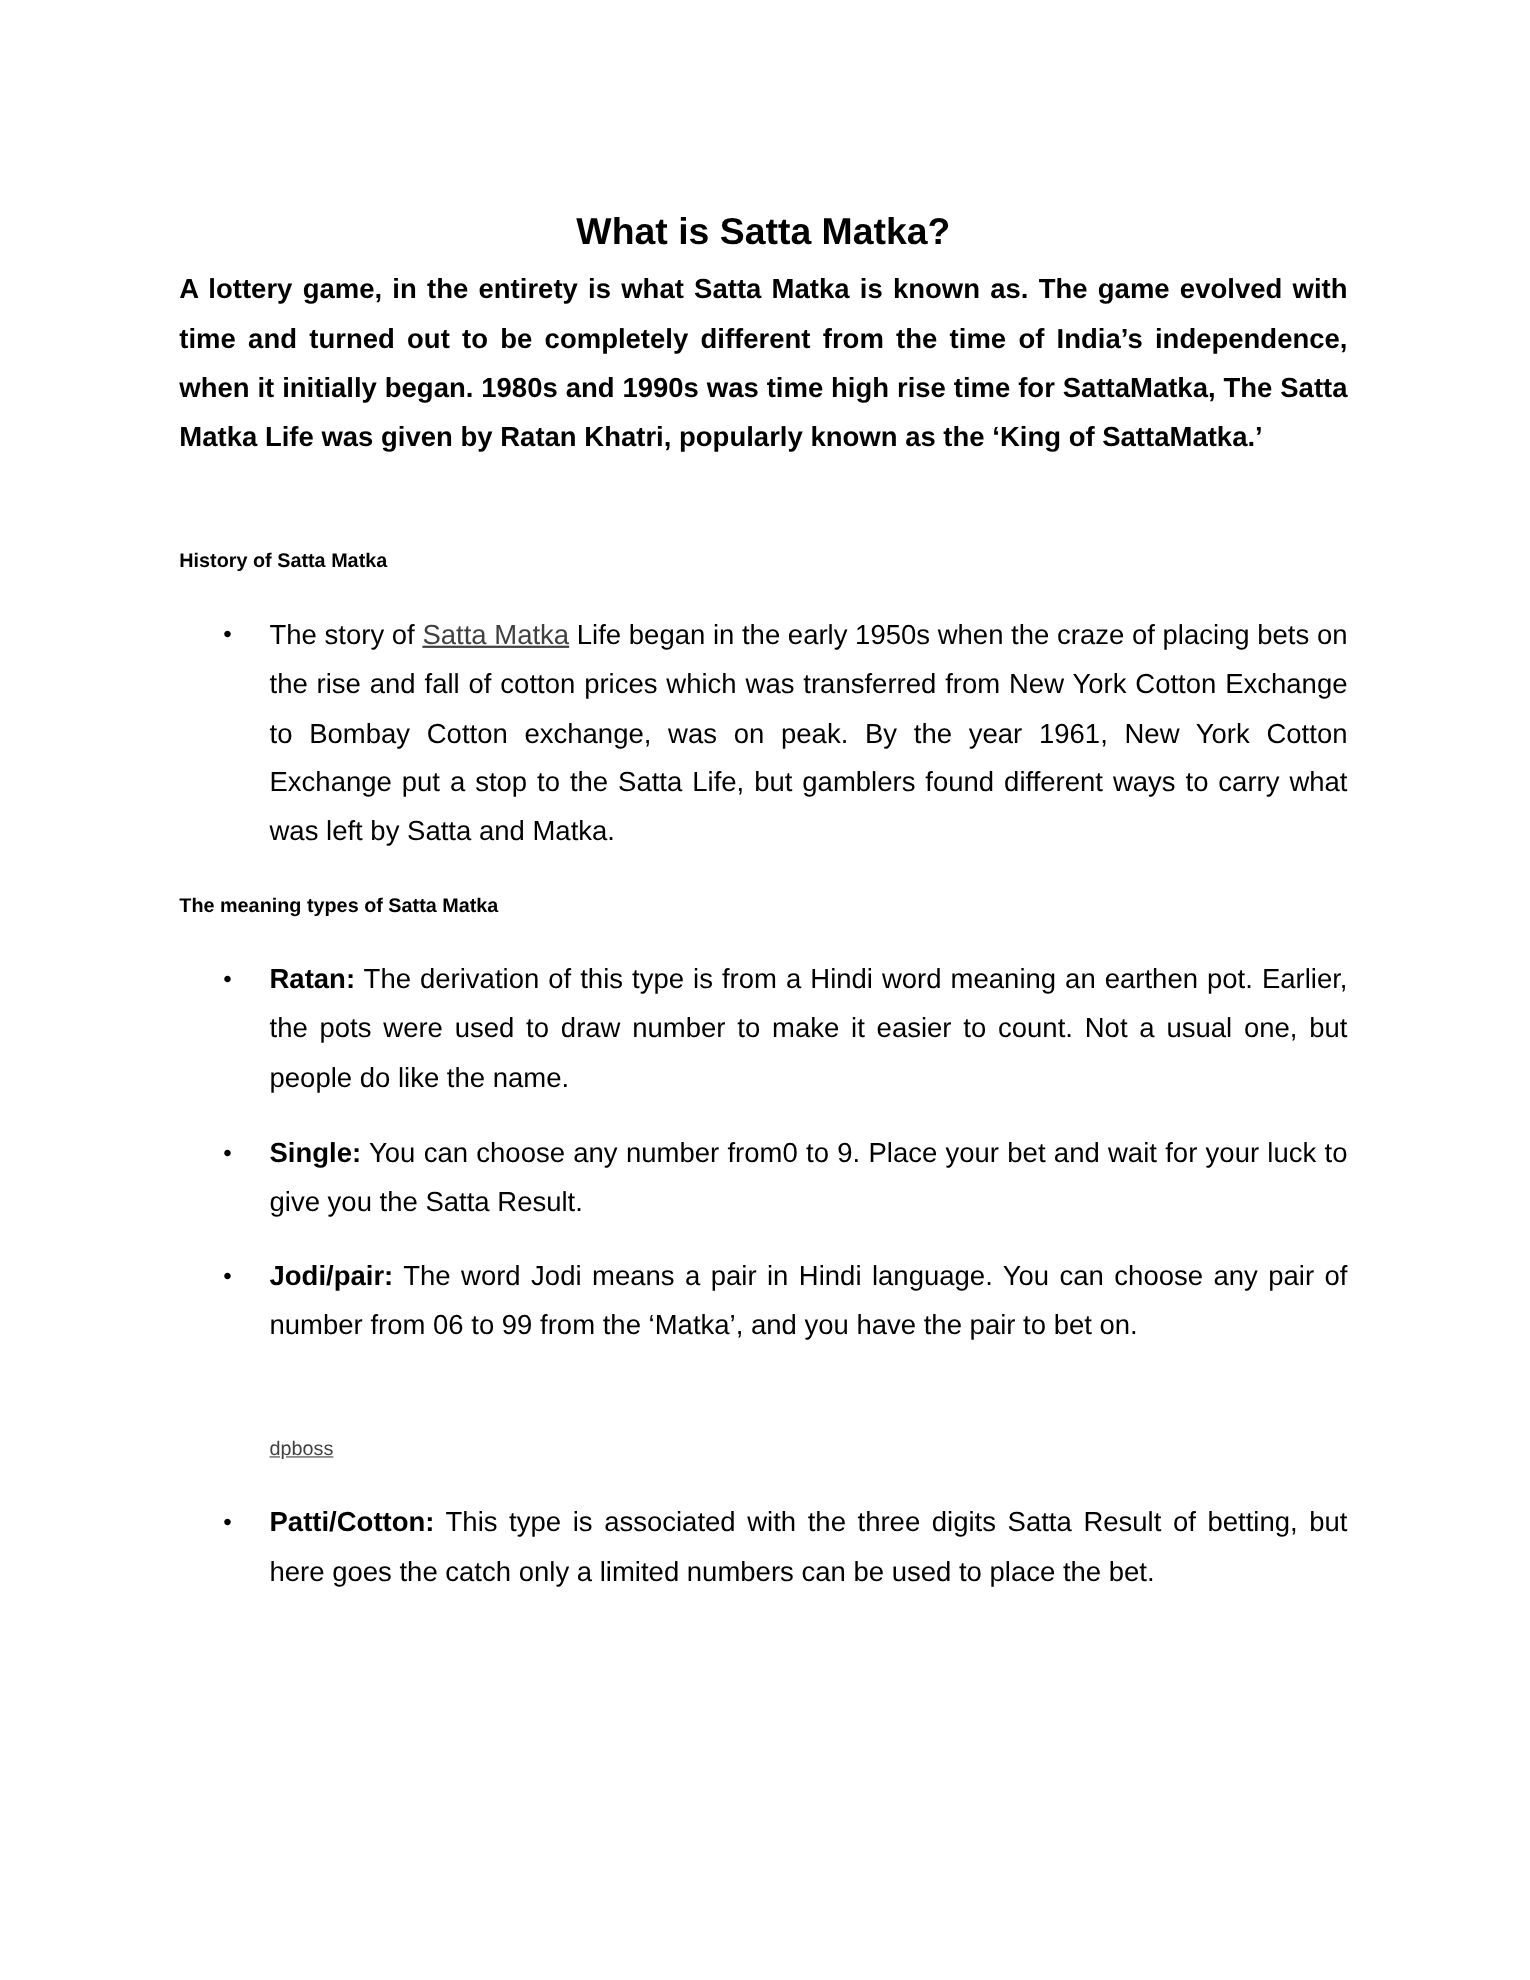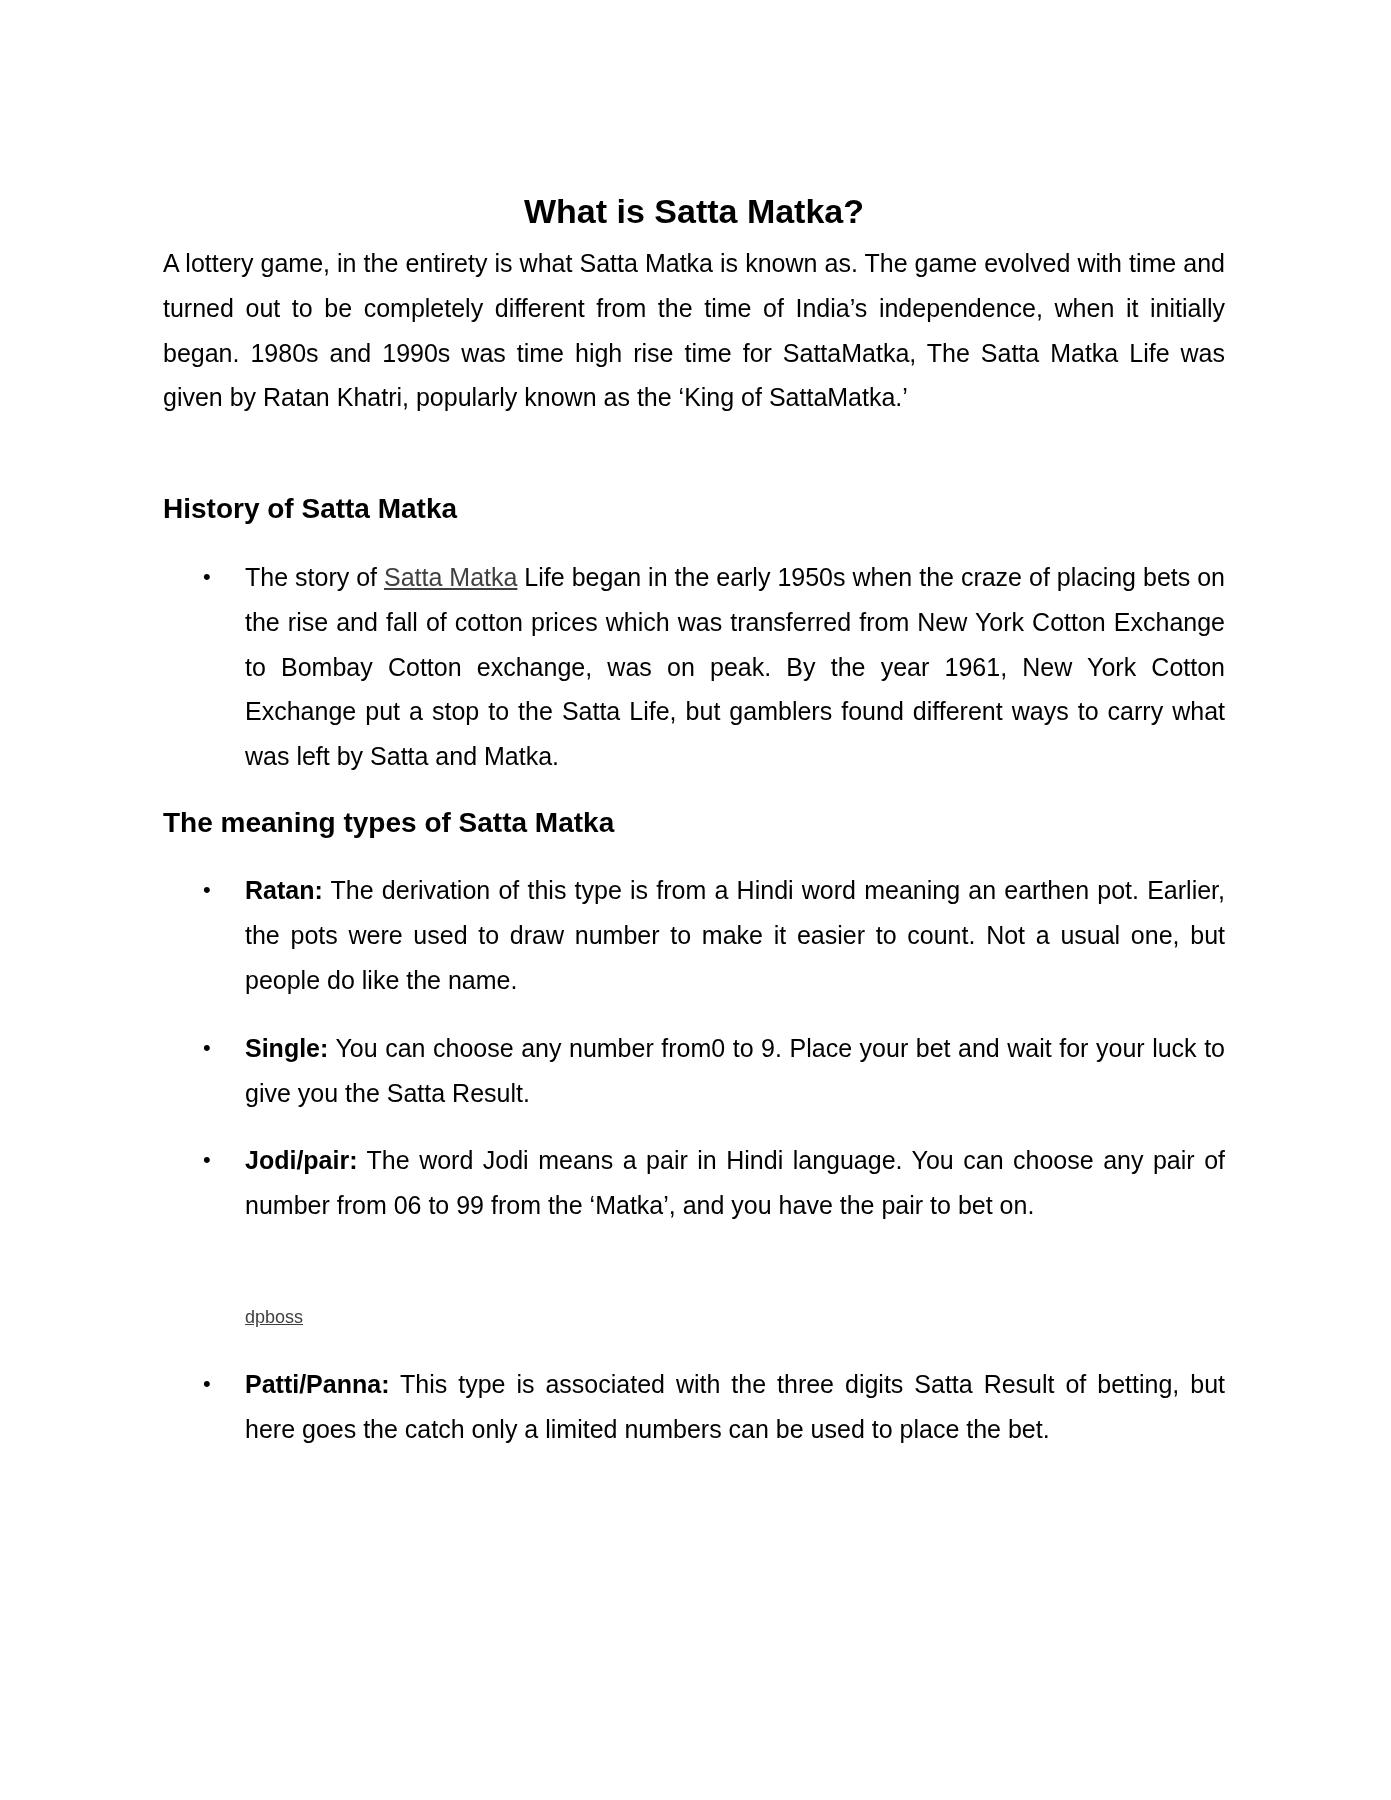--- a/index.html
+++ b/index.html
@@ -3,22 +3,22 @@
 <meta charset="utf-8">
 <style>
   html, body { margin: 0; padding: 0; background: #ffffff; }
   body { width: 1391px; height: 1800px; position: relative; overflow: hidden;
          font-family: "Liberation Sans", "DejaVu Sans", sans-serif; color: #000; }
   .page { position: absolute; left: 163px; top: 0; width: 1062px; }
   .title { position: absolute; top: 166px; left: 0; width: 1062px; text-align: center;
            font-size: 34px; font-weight: bold; line-height: 44px; }
   p, .line-block { margin: 0; }
   .para { position: absolute; left: 0; width: 1062px; font-size: 25px; line-height: 44.8px;
-          text-align: justify; }
-  .heading { position: absolute; left: 0; font-size: 28px; font-weight: bold; line-height: 44px; }
+          text-align: justify; font-weight: bold; }
+  .heading { position: absolute; left: 0; font-size: 18px; font-weight: bold; line-height: 44px; }
   .bullet { position: absolute; left: 0; width: 1062px; }
   .bullet .dot { position: absolute; left: 40px; top: 0; font-size: 22px; line-height: 44.8px; }
   .bullet .text { margin-left: 82px; font-size: 25px; line-height: 44.8px; text-align: justify; display: block; }
   .bold { font-weight: bold; }
   a.link { color: #404040; text-decoration: underline; }
   .dpboss { position: absolute; left: 82px; font-size: 18px; line-height: 44.8px; }
 </style>
 </head>
 <body>
 
@@ -49,16 +49,16 @@
 
   <div class="bullet" style="top:1138px;">
     <span class="dot">•</span>
     <span class="text"><span class="bold">Jodi/pair:</span><span> The word Jodi means a pair in Hindi language. You can choose any pair of number from 06 to 99 from the ‘Matka’, and you have the pair to bet on.</span></span>
   </div>
 
   <a class="link dpboss" href="#" style="top:1295px;">dpboss</a>
 
   <div class="bullet" style="top:1362px;">
     <span class="dot">•</span>
-    <span class="text"><span class="bold">Patti/Panna:</span><span> This type is associated with the three digits Satta Result of betting, but here goes the catch only a limited numbers can be used to place the bet.</span></span>
+    <span class="text"><span class="bold">Patti/Cotton:</span><span> This type is associated with the three digits Satta Result of betting, but here goes the catch only a limited numbers can be used to place the bet.</span></span>
   </div>
 
 </div>
 
 </body></html>

